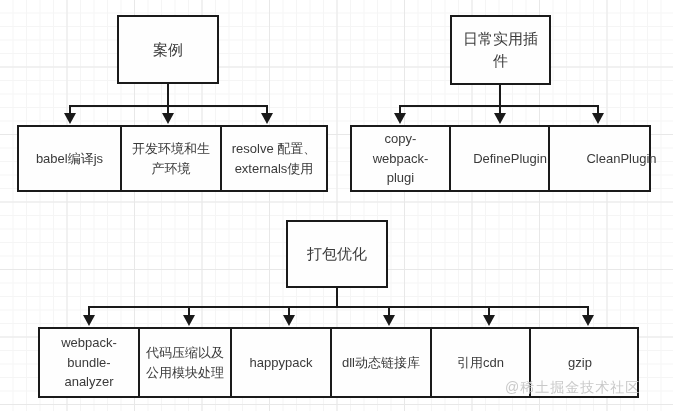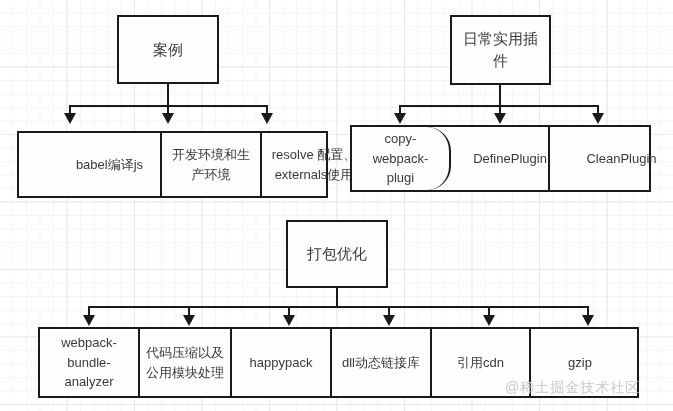--- a/index.html
+++ b/index.html
@@ -104,41 +104,41 @@
 
   <div class="hline" style="left:69px; top:105px; width:199px;"></div>
 
   <div class="vline" style="left:69px; top:105px; height:9px;"></div>
   <div class="vline" style="left:167px; top:105px; height:9px;"></div>
   <div class="vline" style="left:266px; top:105px; height:9px;"></div>
   <div class="arrow" style="left:64px; top:113px;"></div>
   <div class="arrow" style="left:162px; top:113px;"></div>
   <div class="arrow" style="left:261px; top:113px;"></div>
 
-  <div class="leaf-row" style="left:17px; top:131px; width:311px; height:67px;padding-left:40px;">
+  <div class="leaf-row" style="left:17px; top:125px; width:311px; height:67px;">
     <div class="leaf" style="width:103px;">babel编译js</div>
     <div class="leaf" style="width:100px;">开发环境和生
 产环境</div>
     <div class="leaf" style="width:104px;">resolve 配置、
 externals使用</div>
   </div>
 
   <div class="node cjk" style="left:450px; top:15px; width:101px; height:70px;">日常实用插件</div>
 
   <div class="vline" style="left:499px; top:85px; height:21px;"></div>
   <div class="hline" style="left:399px; top:105px; width:200px;"></div>
   <div class="vline" style="left:399px; top:105px; height:9px;"></div>
   <div class="vline" style="left:499px; top:105px; height:9px;"></div>
   <div class="vline" style="left:597px; top:105px; height:9px;"></div>
   <div class="arrow" style="left:394px; top:113px;"></div>
   <div class="arrow" style="left:494px; top:113px;"></div>
   <div class="arrow" style="left:592px; top:113px;"></div>
 
   <div class="leaf-row" style="left:350px; top:125px; width:301px; height:67px;">
-    <div class="leaf" style="width:99px;border-radius:24px;">copy-
+    <div class="leaf" style="width:99px;">copy-
 webpack-
 plugi</div>
     <div class="leaf" style="width:99px;padding-left:24px;">DefinePlugin</div>
     <div class="leaf" style="width:99px;padding-left:47px;">CleanPlugin</div>
   </div>
 
   <div class="node cjk" style="left:286px; top:220px; width:102px; height:68px;">打包优化</div>
 
   <div class="vline" style="left:336px; top:288px; height:19px;"></div>
   <div class="hline" style="left:88px; top:306px; width:501px;"></div>

